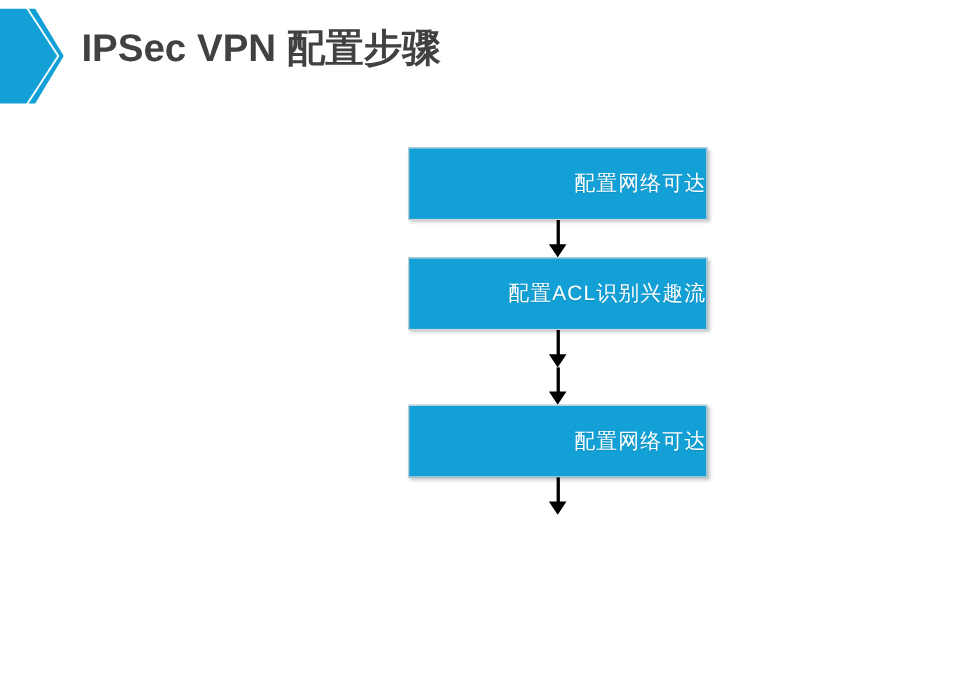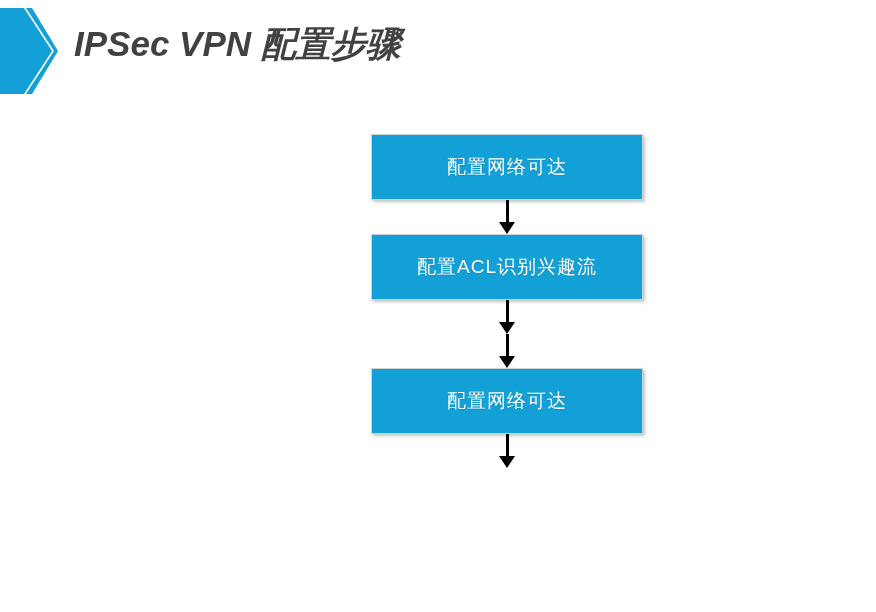--- a/index.html
+++ b/index.html
@@ -15,21 +15,20 @@
     font-family: "Liberation Sans", "DejaVu Sans", sans-serif;
   }
 
   
   .slide-header {
     position: absolute;
     left: 0;
     top: 0;
     width: 876px;
     height: 108px;
-    font-style: italic;
   }
 
   .brand-mark {
     position: absolute;
     left: -34px;
     top: 4px;
     width: 92px;
     height: 94px;
   }
 
@@ -56,21 +55,21 @@
   .flow-step {
     position: relative;
     width: 272px;
     height: 66px;
     background: #12a0d6;
     border: 1px solid #cfd3d6;
     box-sizing: border-box;
     box-shadow: 2px 2px 3px rgba(120,125,130,0.45);
     display: flex;
     align-items: center;
-    justify-content: center;
+    justify-content: flex-end;
   }
 
   .flow-step-label {
     color: #ffffff;
     font-size: 19px;
     font-weight: normal;
     letter-spacing: 1px;
     text-shadow: 0 1px 1px rgba(0,0,0,0.12);
     white-space: nowrap;
   }

